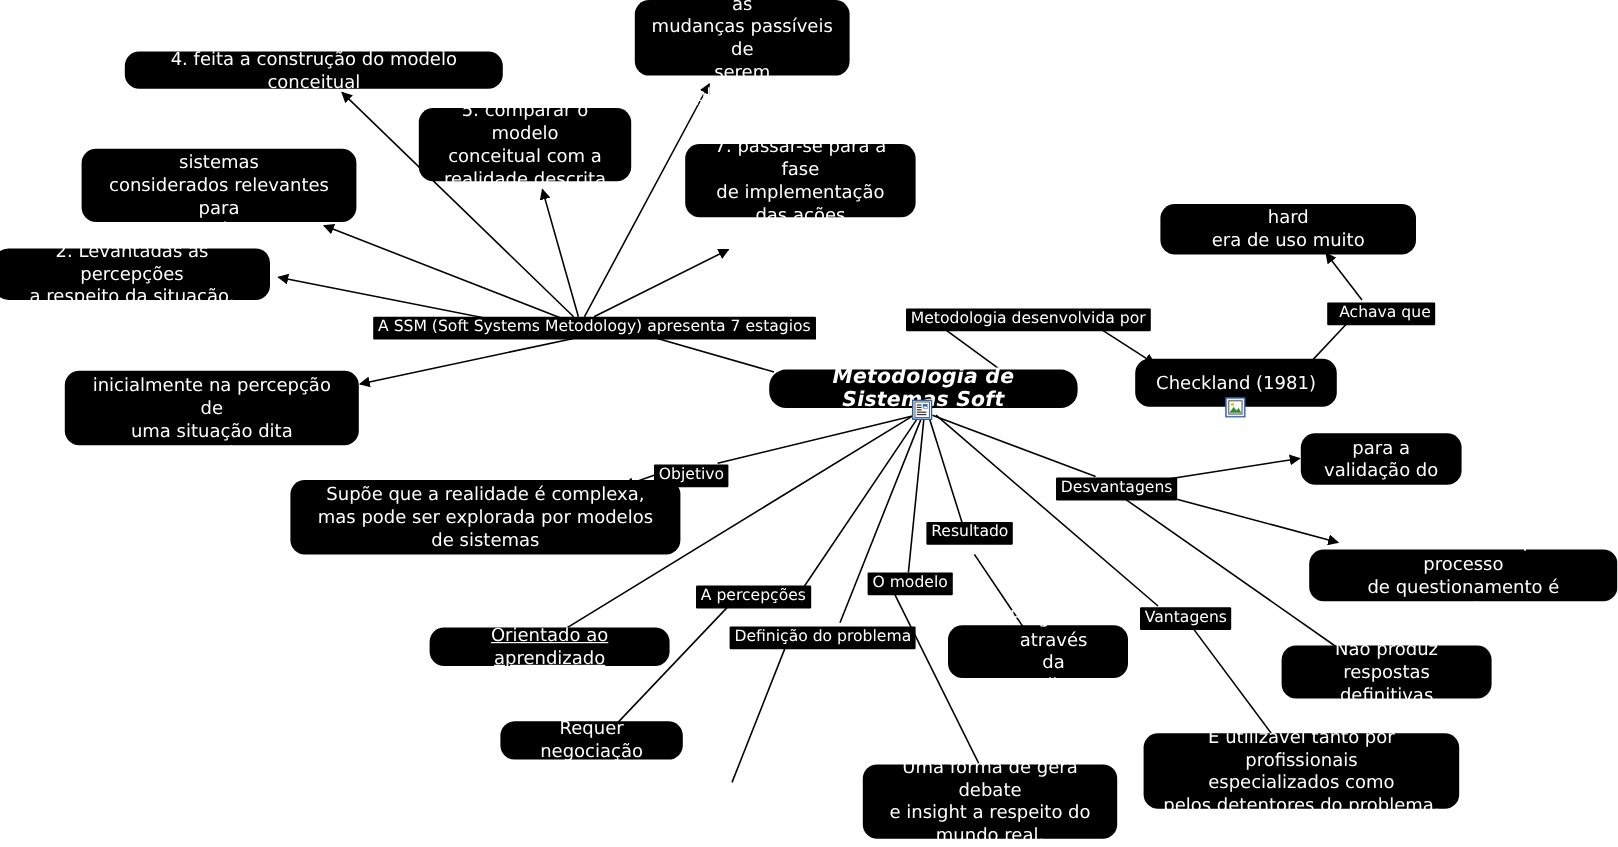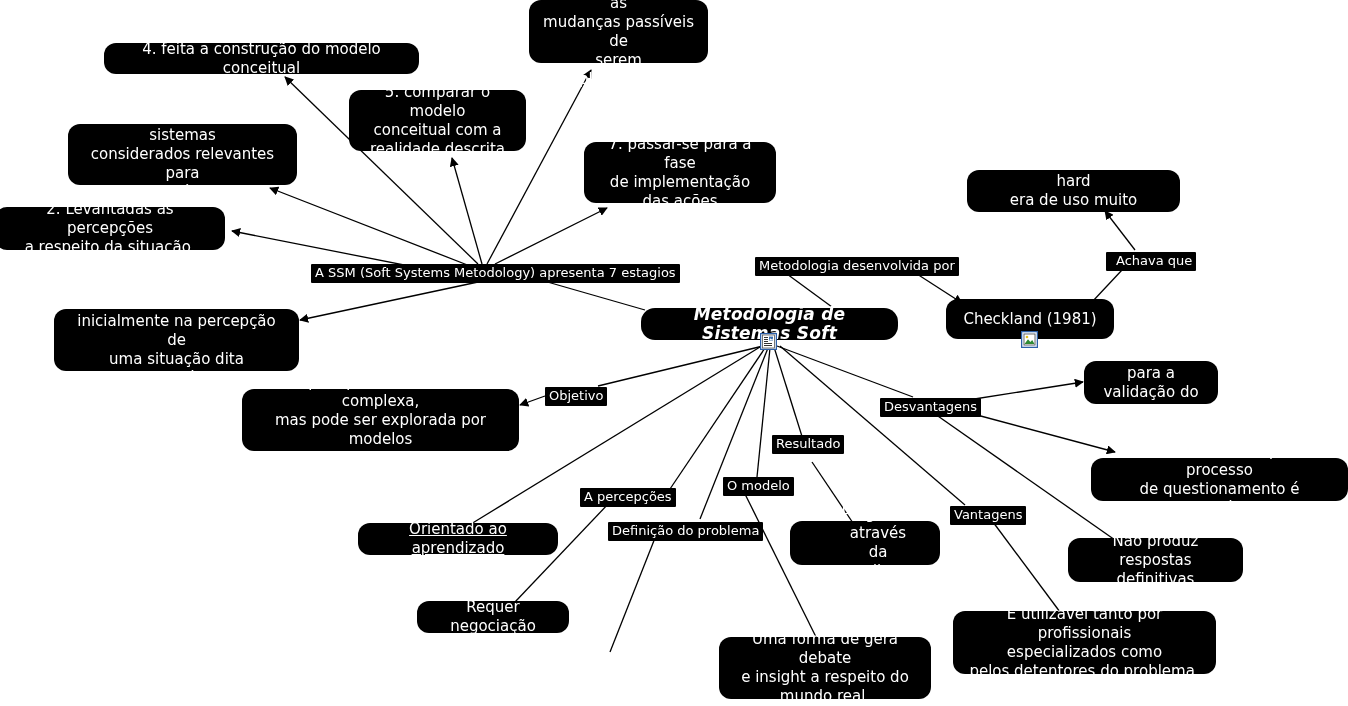--- a/index.html
+++ b/index.html
@@ -130,21 +130,21 @@
 serem implementadas</div>
 
   <div class="node" style="left:349px; top:90px; width:177px; height:61px;">5. comparar o modelo
 conceitual com a
 realidade descrita</div>
 
   <div class="node" style="left:68px; top:124px; width:229px; height:61px;">3. identificados os sistemas
 considerados relevantes para
 a análise</div>
 
-  <div class="node" style="left:571px; top:142px; width:192px; height:61px;margin-left:13px;">7. passar-se para a fase
+  <div class="node" style="left:571px; top:120px; width:192px; height:61px;">7. passar-se para a fase
 de implementação
 das ações</div>
 
   <div class="node" style="left:967px; top:170px; width:213px; height:42px;">a análise de sistemas hard
 era de uso muito limitado</div>
 
   <div class="node" style="left:-5px; top:207px; width:230px; height:43px;">2. Levantadas as percepções
 a respeito da situação.</div>
 
   <div class="node" style="left:946px; top:299px; width:168px; height:40px;">Checkland (1981)</div>
@@ -172,21 +172,21 @@
     </svg>
   </div>
 
   <div class="node" style="left:54px; top:309px; width:245px; height:62px;">1. Se resume
 inicialmente na percepção de
 uma situação dita problemática.</div>
 
   <div class="node" style="left:1084px; top:361px; width:134px; height:43px;">Problemas para a
 validação do modelo.</div>
 
-  <div class="node" style="left:242px; top:389px; width:277px; height:62px;">Supõe que a realidade é complexa,
+  <div class="node" style="left:242px; top:400px; width:325px; height:62px;">Supõe que a realidade é complexa,
 mas pode ser explorada por modelos
 de sistemas</div>
 
   <div class="node" style="left:1091px; top:458px; width:257px; height:43px;">Aceita a idéia de que o processo
 de questionamento é infindável</div>
 
   <div class="node" style="left:358px; top:523px; width:200px; height:32px;text-decoration:underline;">Orientado ao aprendizado</div>
 
   <div class="node" style="left:790px; top:521px; width:150px; height:44px;padding-left:40px;">Progresso através
 da aprendizagem</div>

